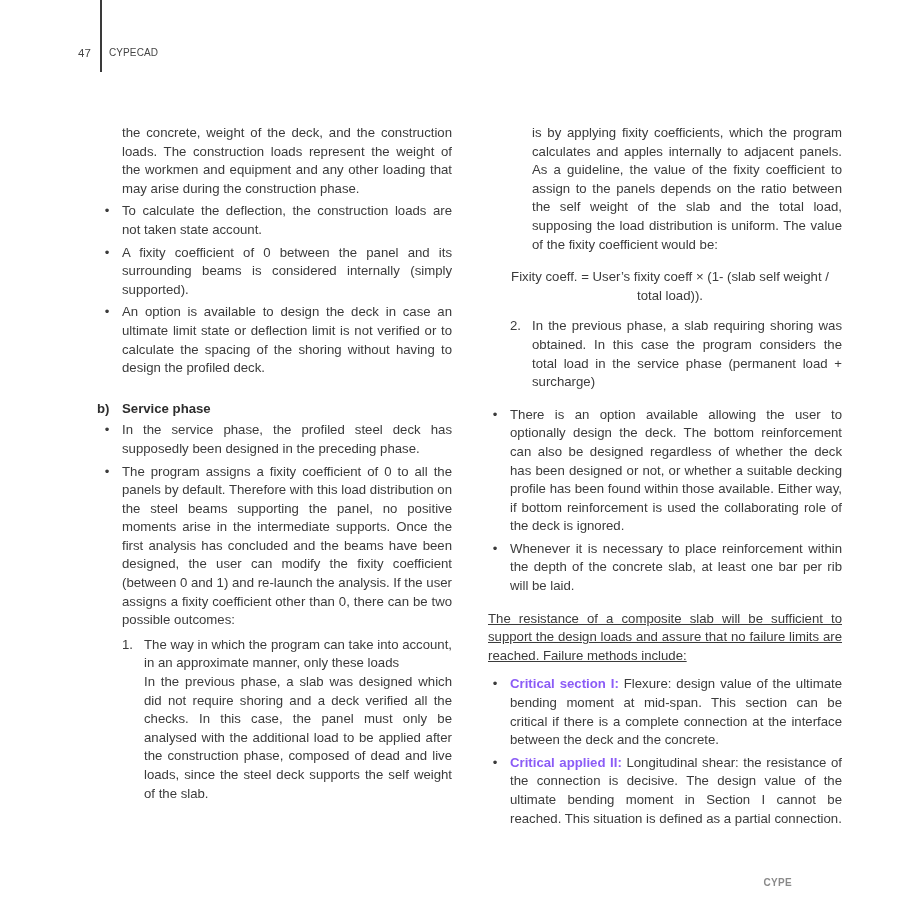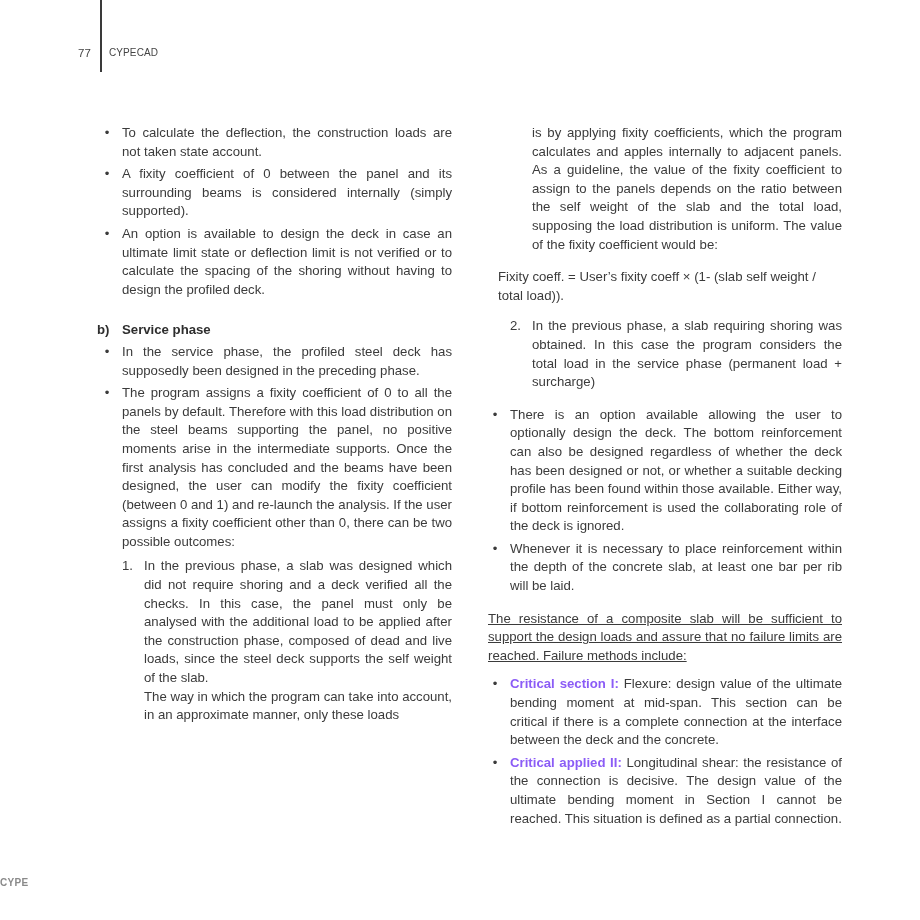--- a/index.html
+++ b/index.html
@@ -26,36 +26,37 @@
   .bullet { position: relative; margin-bottom: 4px; }
   .bullet .dot {
     position: absolute; left: -20px; top: 0; width: 10px; text-align: center;
   }
   .numbered { position: relative; margin-bottom: 4px; }
   .numbered .num { position: absolute; left: -22px; top: 0; }
   .heading {
     font-weight: bold; margin: 18px 0 3px 0; position: relative; color: #2e2e2e;
   }
   .heading .marker { position: absolute; left: -25px; }
-  .formula { margin: 14px 0 12px -12px; text-align: left; }
+  .formula { margin: 14px 0 12px -12px; text-align: center; }
   .indent-list { padding-left: 22px; }
   .bold { font-weight: bold; color: #8b5cf6; }
   .footer {
-    position: absolute; left: 0; width: 792px; top: 877px; text-align: left;
+    position: absolute; left: 0; width: 792px; top: 877px; text-align: right;
     font-size: 10px; font-weight: bold; color: #8a8a8a; letter-spacing: 0.3px;
   }
 </style>
 </head>
 <body>
 
 <div class="header-rule"></div>
-<div class="page-number">77</div>
+<div class="page-number">47</div>
 <div class="running-title">CYPECAD</div>
 
 <div class="col col-left">
+  <p class="para">the concrete, weight of the deck, and the construction loads. The construction loads represent the weight of the workmen and equipment and any other loading that may arise during the construction phase.</p>
 
   <div class="indent-list" style="padding-left:0;">
     <div class="bullet">
       <span class="dot">•</span>
       <span>To calculate the deflection, the construction loads are not taken state account.</span>
     </div>
     <div class="bullet">
       <span class="dot">•</span>
       <span>A fixity coefficient of 0 between the panel and its surrounding beams is considered internally (simply supported).</span>
     </div>
@@ -77,22 +78,22 @@
     </div>
     <div class="bullet">
       <span class="dot">•</span>
       <span>The program assigns a fixity coefficient of 0 to all the panels by default. Therefore with this load distribution on the steel beams supporting the panel, no positive moments arise in the intermediate supports. Once the first analysis has concluded and the beams have been designed, the user can modify the fixity coefficient (between 0 and 1) and re-launch the analysis. If the user assigns a fixity coefficient other than 0, there can be two possible outcomes:</span>
     </div>
   </div>
 
   <div class="indent-list" style="margin-top:6px;">
     <div class="numbered">
       <span class="num">1.</span>
+      <p>The way in which the program can take into account, in an approximate manner, only these loads</p>
       <p>In the previous phase, a slab was designed which did not require shoring and a deck verified all the checks. In this case, the panel must only be analysed with the additional load to be applied after the construction phase, composed of dead and live loads, since the steel deck supports the self weight of the slab.</p>
-      <p>The way in which the program can take into account, in an approximate manner, only these loads</p>
     </div>
   </div>
 </div>
 
 <div class="col col-right">
   <div class="indent-list">
     <p>is by applying fixity coefficients, which the program calculates and apples internally to adjacent panels. As a guideline, the value of the fixity coefficient to assign to the panels depends on the ratio between the self weight of the slab and the total load, supposing the load distribution is uniform. The value of the fixity coefficient would be:</p>
   </div>
 
   <p class="formula">Fixity coeff. = User’s fixity coeff × (1- (slab self weight / total load)).</p>

